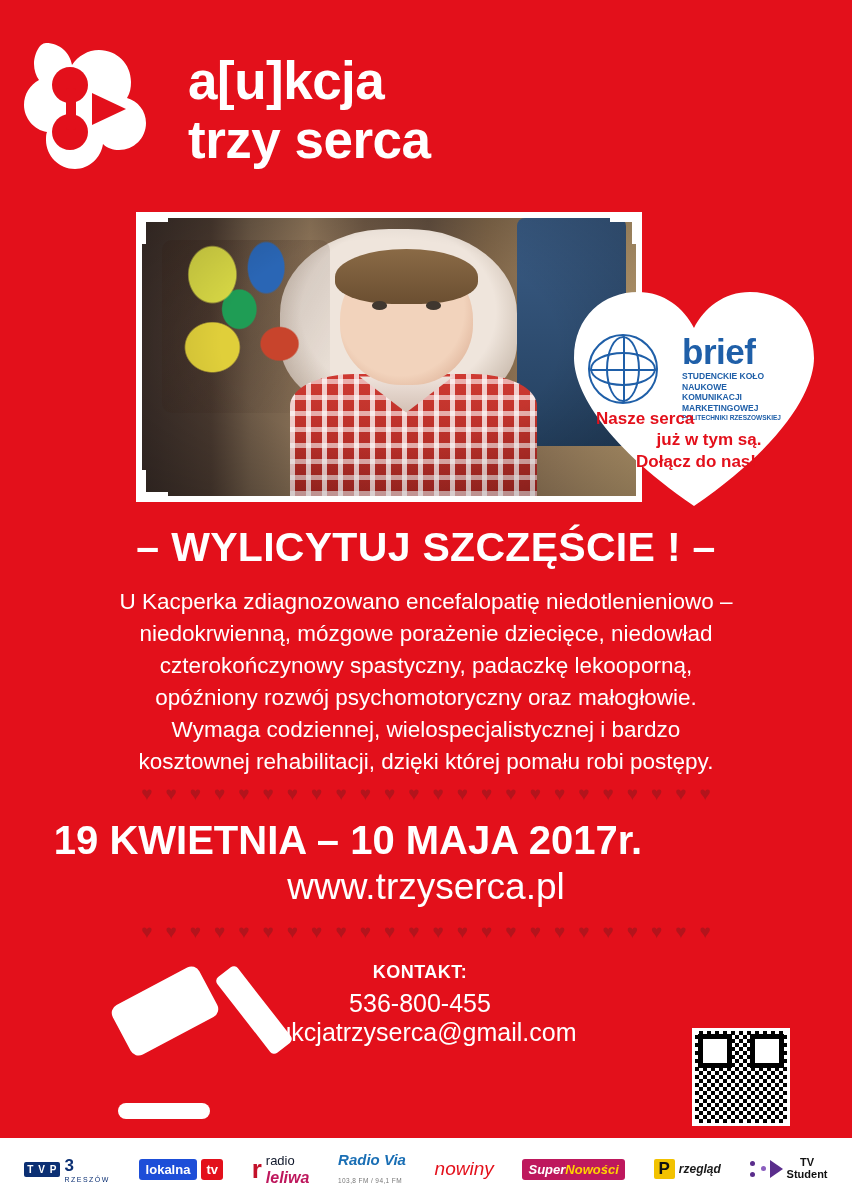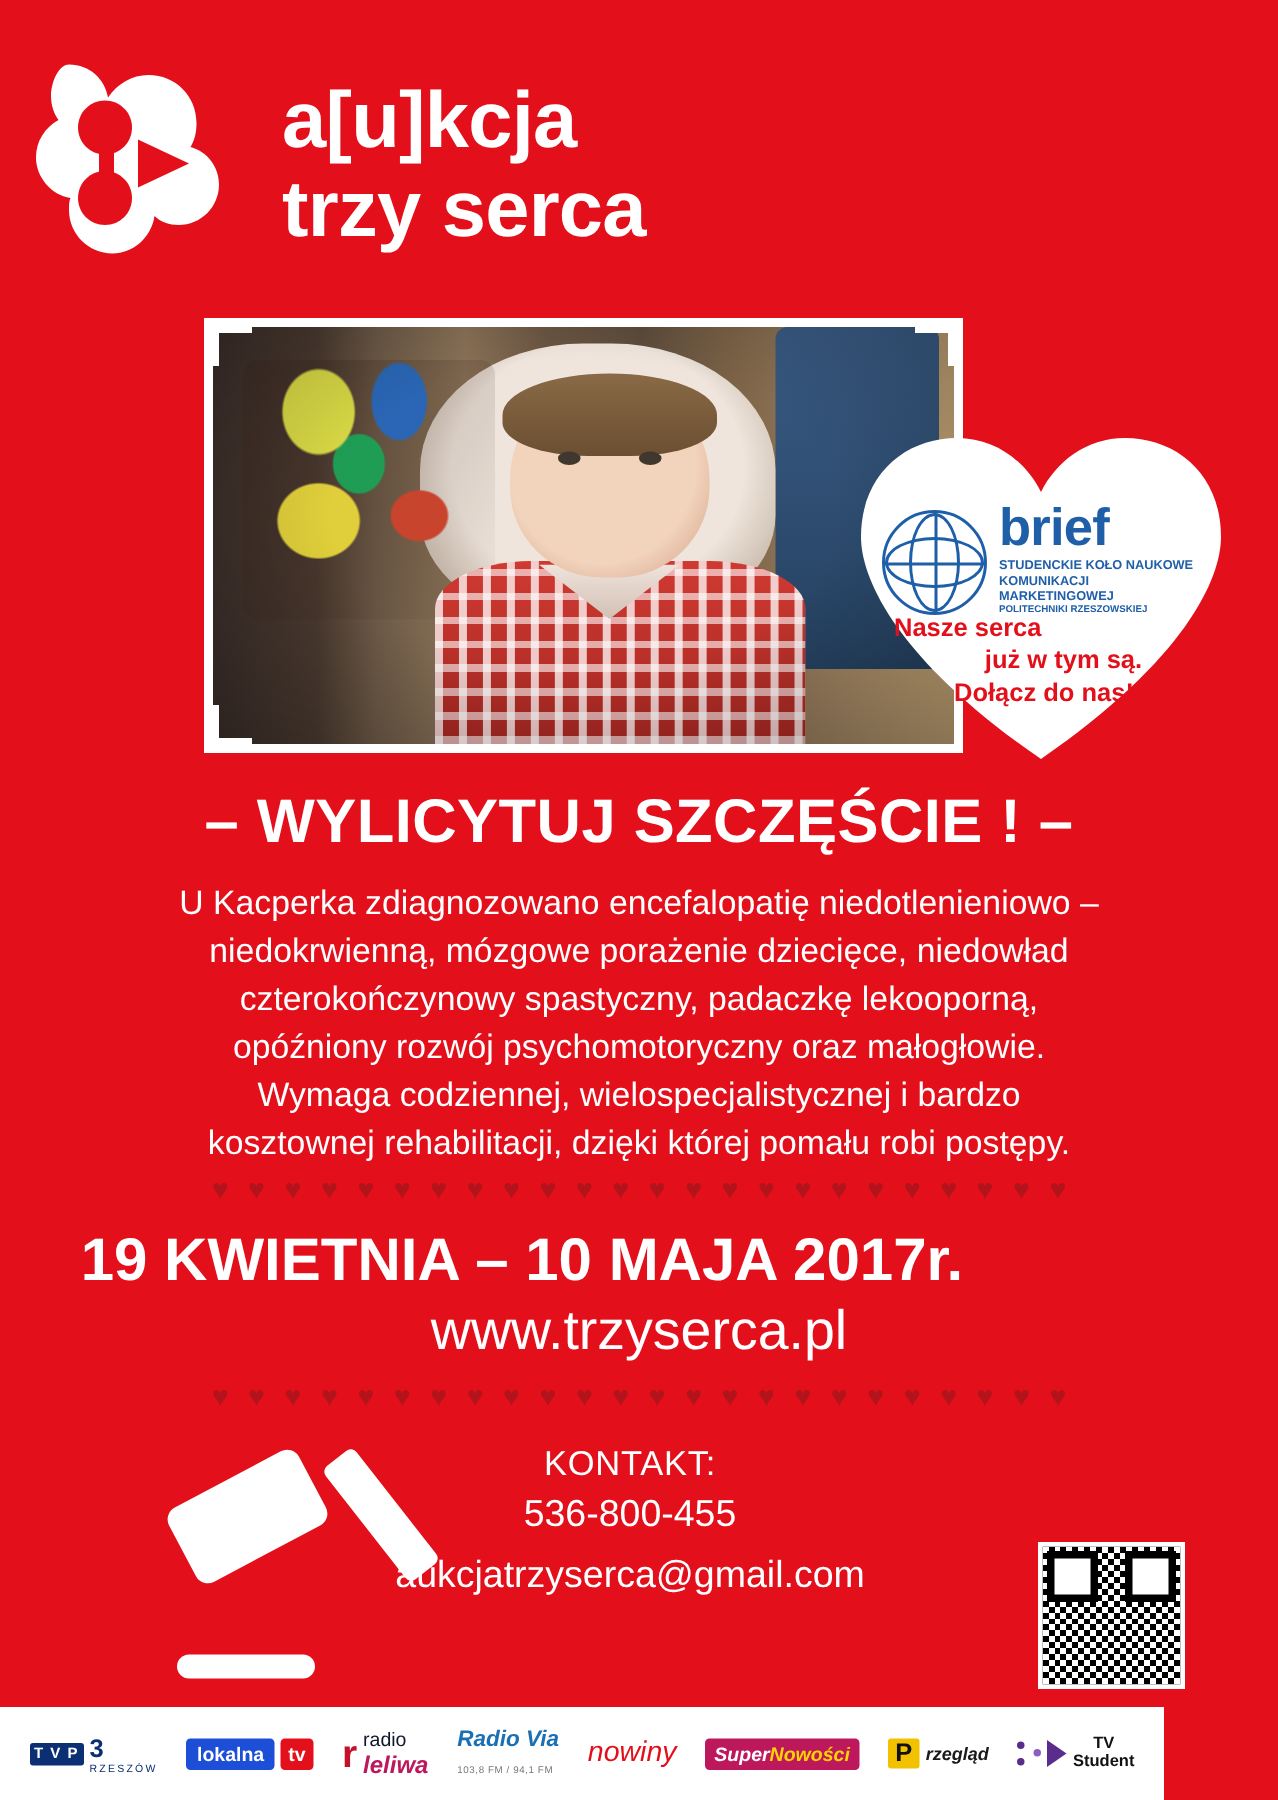--- a/index.html
+++ b/index.html
@@ -162,22 +162,22 @@
     position: absolute; inset: 0;
     background: #ffffff;
     -webkit-clip-path: path("M120 216 C 24 150, 0 96, 0 68 C 0 26, 30 2, 64 2 C 90 2, 110 18, 120 38 C 130 18, 150 2, 176 2 C 210 2, 240 26, 240 68 C 240 96, 216 150, 120 216 Z");
     clip-path: path("M120 216 C 24 150, 0 96, 0 68 C 0 26, 30 2, 64 2 C 90 2, 110 18, 120 38 C 130 18, 150 2, 176 2 C 210 2, 240 26, 240 68 C 240 96, 216 150, 120 216 Z");
   }
   .brief-row {
     position: absolute;
     left: 14px; top: 44px;
     width: 212px;
     display: flex;
-    align-items: flex-end;
-    gap: 8px;
+    align-items: flex-start;
+    gap: 24px;
   }
   .globe {
     width: 66px; height: 66px;
     border-radius: 50%;
     border: 2.5px solid #1f5fa8;
     position: relative;
     flex: 0 0 auto;
     overflow: hidden;
   }
   .globe::before {
@@ -293,23 +293,23 @@
     font-weight: 400;
   }
 
   
   .contact {
     position: absolute;
     top: 962px; left: 180px; width: 480px;
     text-align: center;
     color: #ffffff;
   }
-  .contact .k-title { font-size: 23px; font-weight: 400; letter-spacing: .5px; }
+  .contact .k-title { font-size: 18px; font-weight: 700; letter-spacing: .5px; }
   .contact .k-phone { font-size: 25px; margin-top: 6px; }
-  .contact .k-mail { font-size: 25px; margin-top: 12px; }
+  .contact .k-mail { font-size: 25px; margin-top: 0; }
 
   
   .gavel {
     position: absolute;
     left: 110px; top: 975px;
     width: 210px; height: 150px;
   }
   .gavel .head {
     position: absolute;
     left: 6px; top: 8px;
@@ -353,21 +353,21 @@
     border: 5px solid #000;
     background: #fff;
   }
   .qr::before { left: 3px; top: 3px; }
   .qr::after { right: 3px; top: 3px; }
 
   
   .sponsors {
     position: absolute;
     left: 0; bottom: 0;
-    width: 776px; height: 62px;
+    width: 852px; height: 62px;
     background: #ffffff;
     display: flex;
     align-items: center;
     justify-content: space-around;
     padding: 0 10px;
     box-sizing: border-box;
   }
   .sp { display: flex; align-items: center; gap: 4px; }
   .sp-tvp .box {
     background: #0b2f73; color: #fff; font-size: 10px; font-weight: 700;

